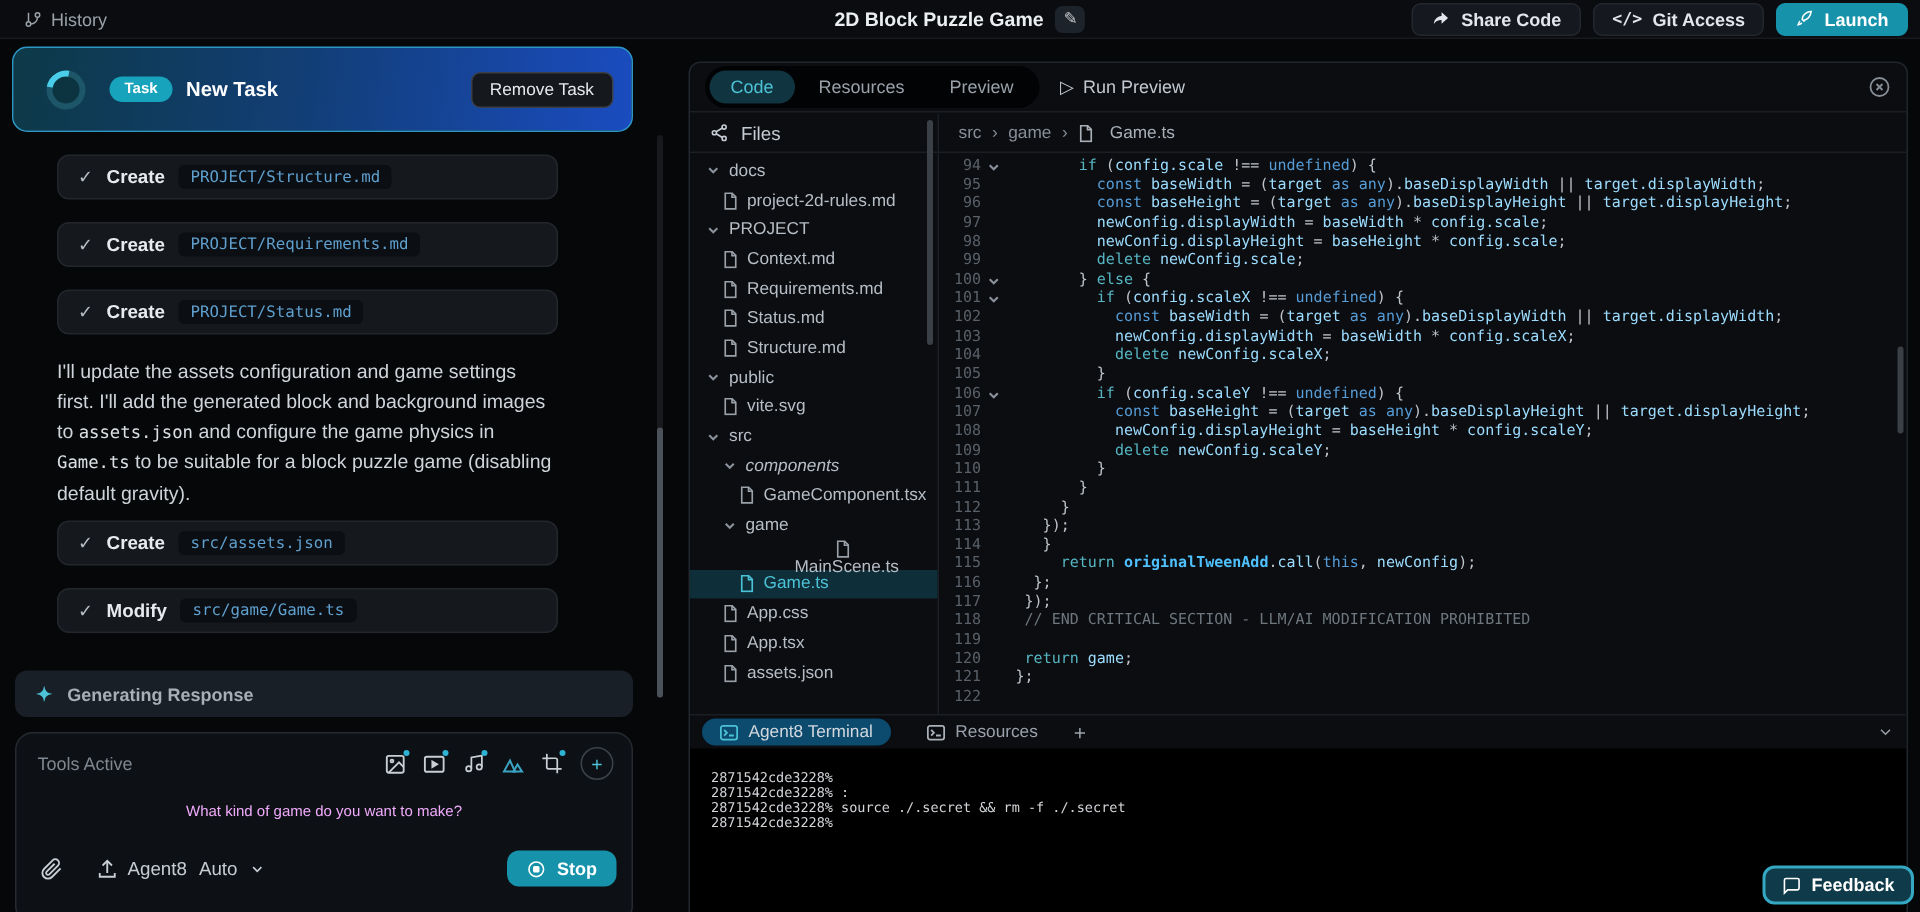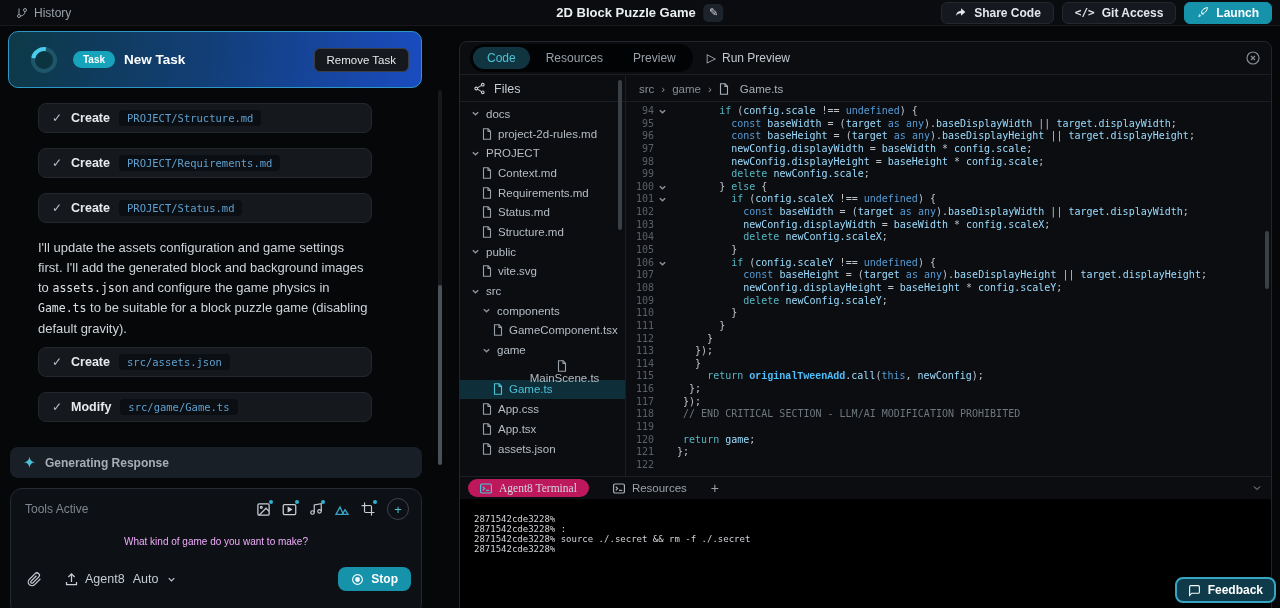--- a/index.html
+++ b/index.html
@@ -67,25 +67,25 @@
   .fi { margin-right:6px; flex:none; }
   .tree-scroll { position:absolute; right:3px; top:4px; width:4px; height:150px; background:#3a4046; border-radius:2px; }
   .editor-pane { flex:1; position:relative; overflow:hidden; }
   .crumb-row { height:26px; border-bottom:1px solid #1b1f24; display:flex; align-items:center; padding:0 13px; gap:7px; color:#878e96; font-size:11.5px; }
   .crumb-file { color:#a9b0b8; display:flex; align-items:center; gap:5px; }
   .code-wrap { padding-top:3px; font-family:"DejaVu Sans Mono",monospace; font-size:10px; line-height:12.65px; }
   .code-line { display:flex; height:12.65px; white-space:pre; }
   .gutter { width:28px; text-align:right; color:#596068; flex:none; }
   .fold { width:17px; flex:none; display:flex; align-items:center; justify-content:center; }
   .tok-w { color:#bfc4ca; } .tok-k { color:#56b6c2; } .tok-b { color:#569cd6; }
-  .tok-v { color:#9cdcfe; } .tok-f { color:#4fc1ff; font-weight:bold;font-family:Liberation Mono, monospace; } .tok-c { color:#6d777d; }
+  .tok-v { color:#9cdcfe; } .tok-f { color:#4fc1ff; font-weight:bold; } .tok-c { color:#6d777d; }
   .code-scroll { position:absolute; right:2px; top:155px; width:4px; height:58px; background:#3a4046; border-radius:2px; }
   .term-bar { position:absolute; top:434px; left:0; right:0; height:23px; border-top:1px solid #1b1f24; display:flex; align-items:center; padding:0 8px; gap:12px; background:#0b0d11; }
   .term-tab { display:flex; align-items:center; gap:7px; font-size:11.5px; color:#9aa1aa; padding:3px 12px; }
-  .term-tab.active { background:#be185d; border-radius:13px; color:#d3d8de;font-family:Liberation Serif, serif; }
+  .term-tab.active { background:#0c4a6e; border-radius:13px; color:#d3d8de; }
   .term-plus { color:#9aa1aa; font-size:14px; }
   .term-chev { margin-left:auto; }
   .term-body { position:absolute; top:457px; left:0; right:0; bottom:0; background:#000; padding:15px 0 0 14px; font-family:"DejaVu Sans Mono",monospace; font-size:9px; line-height:10px; color:#d2d5d9; }
   .term-line { white-space:pre; }
 
   
   .feedback-btn { position:absolute; right:4px; bottom:5px; background:#0f3a49; border:2px solid #35a7c2; border-radius:8px; padding:4px 11px; color:#fff; font-size:12px; font-weight:700; display:flex; align-items:center; gap:7px; z-index:9; }
 </style>
 </head>
 <body>
@@ -342,21 +342,21 @@
             <span>vite.svg</span>
           </div>
           <div class="tree-row" style="padding-left: 11px;">
             <span class="tw">
               <svg width="9" height="9" viewBox="0 0 10 10" fill="none" stroke="#8a919a" stroke-width="1.6">
                 <path d="M2 3.5l3 3 3-3"></path>
               </svg>
             </span>
             <span>src</span>
           </div>
-          <div class="tree-row" style="padding-left: 22px;">
+          <div class="tree-row" style="padding-left: 22px; font-style: italic;">
             <span class="tw">
               <svg width="9" height="9" viewBox="0 0 10 10" fill="none" stroke="#8a919a" stroke-width="1.6">
                 <path d="M2 3.5l3 3 3-3"></path>
               </svg>
             </span>
             <span>components</span>
           </div>
           <div class="tree-row" style="padding-left: 33px;">
             <svg class="fi" width="10" height="12" viewBox="0 0 10 12" fill="none" stroke="#9aa1a9" stroke-width="1.1">
               <path d="M1.5 .8h4.6l2.4 2.5v7.9h-7z"></path>

